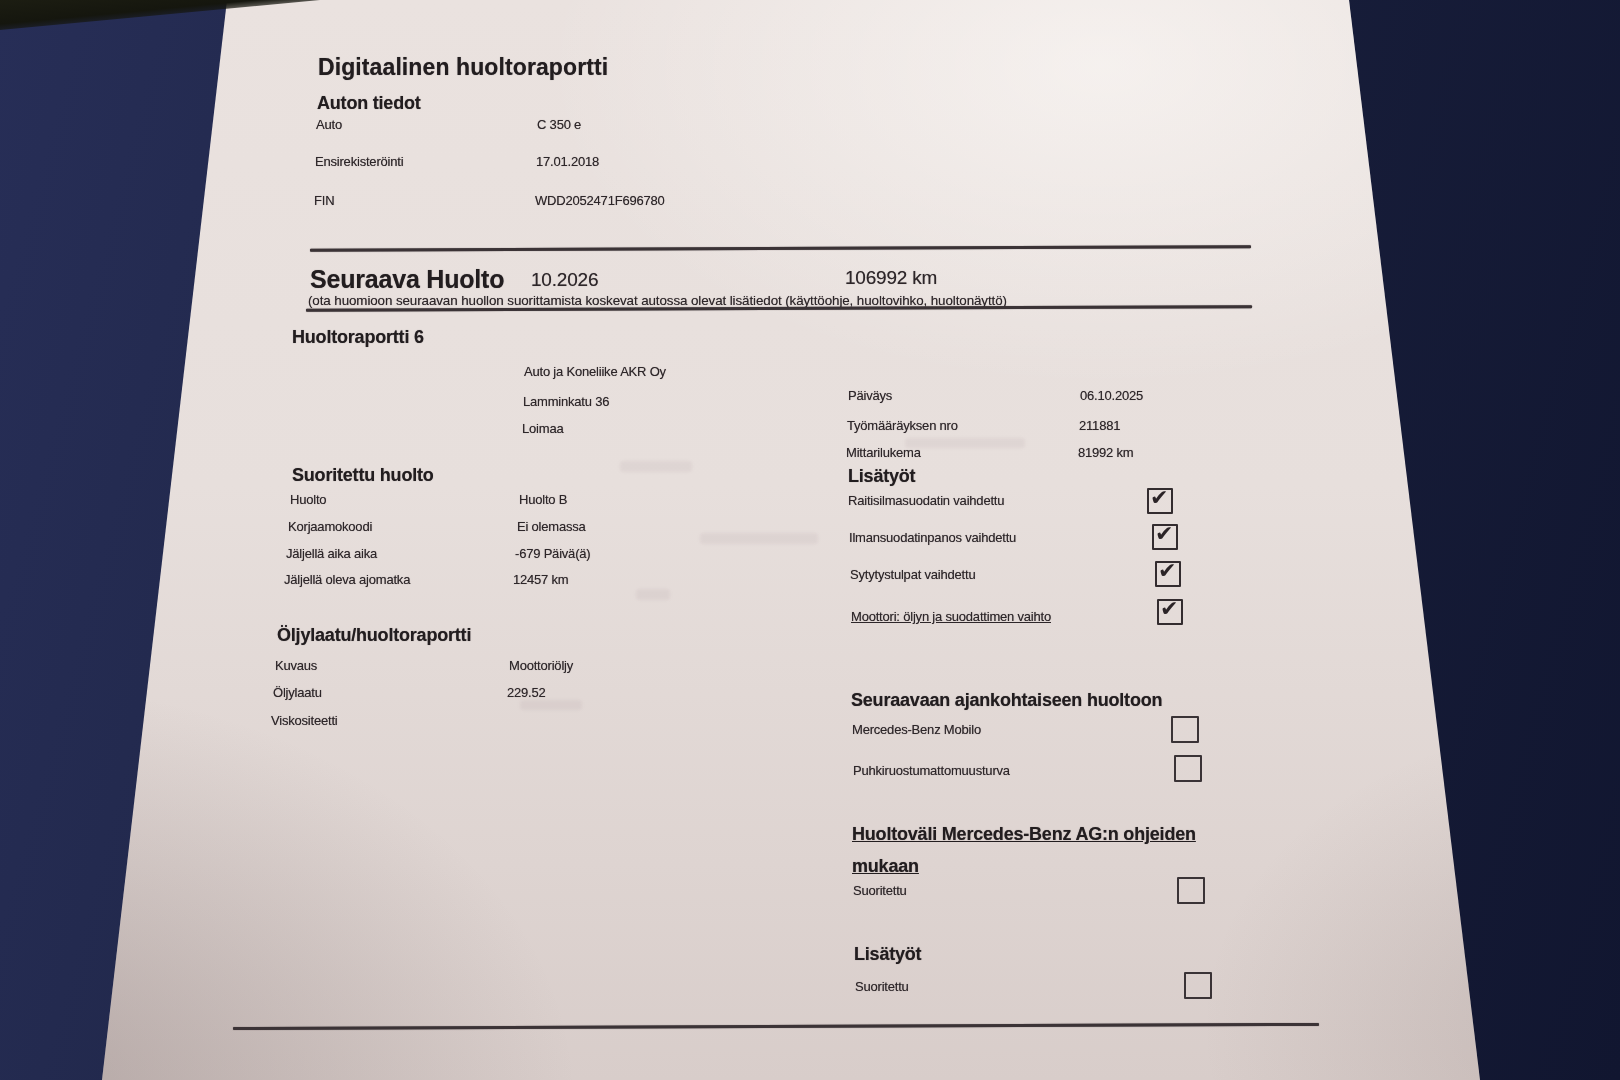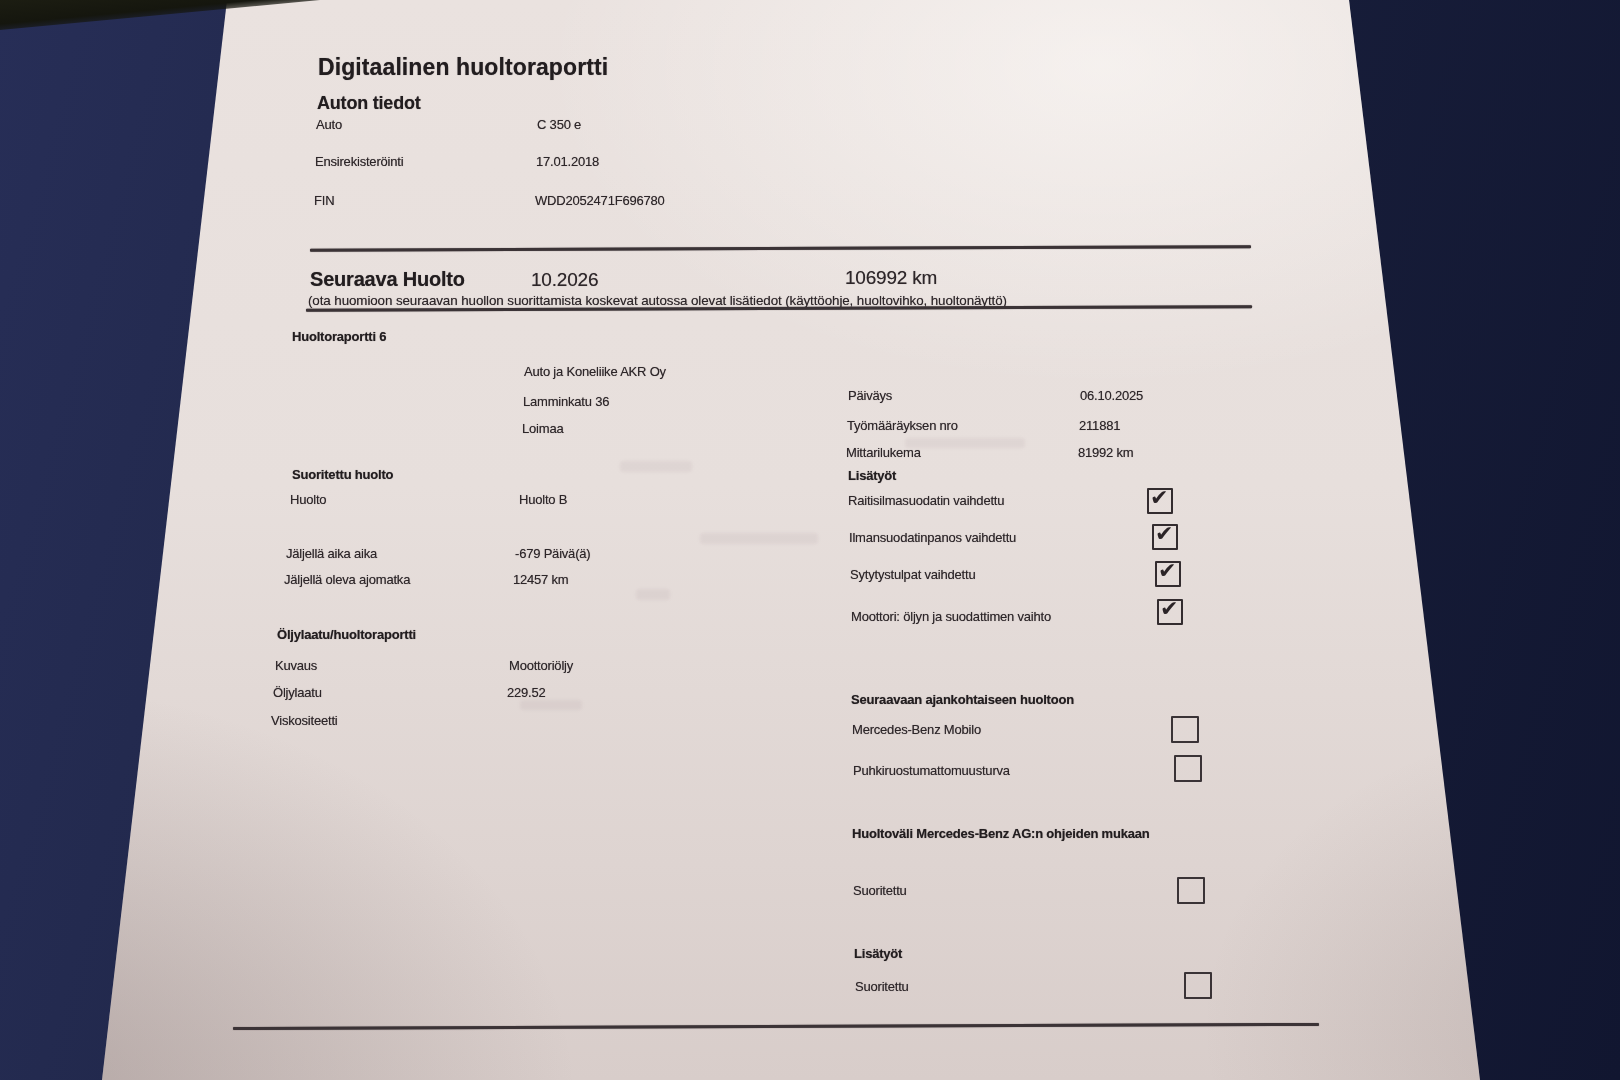--- a/index.html
+++ b/index.html
@@ -19,25 +19,25 @@
     background:
       radial-gradient(900px 520px at 68% 6%, rgba(255,253,251,0.55), rgba(255,253,251,0) 62%),
       radial-gradient(1050px 760px at 0% 102%, rgba(92,74,74,0.30), rgba(92,74,74,0) 55%),
       radial-gradient(760px 560px at 100% 95%, rgba(112,94,92,0.20), rgba(112,94,92,0) 55%),
       linear-gradient(180deg,#eae2df 0%,#e7dfdc 45%,#ded4d1 80%,#d8cdca 100%);
     color:#2d2629;
     letter-spacing:-0.2px;
   }
   .t{position:absolute;white-space:nowrap;font-size:13px;line-height:22px;
      text-shadow:0 0 0.7px rgba(45,38,41,0.55);}
-  .h{font-weight:bold;color:#221d1f;font-size:13px;
+  .h{font-weight:bold;color:#221d1f;font-size:18px;
      text-shadow:0 0 0.8px rgba(34,29,31,0.6);}
   .title{font-size:23px;letter-spacing:0.1px;}
   .small{font-size:13.4px;letter-spacing:-0.1px;line-height:15px;}
-  .wrap{white-space:normal;}
+  .wrap{white-space:normal;text-decoration:underline;}
   .frow .lbl{display:inline-block;}
   .w221{width:221px;} .w229{width:229px;} .w234{width:234px;} .w232{width:232px;margin-top:26px;}
   .rule{position:absolute;height:2.6px;background:#3b3336;border-radius:1px;
         box-shadow:0 0 1px rgba(59,51,54,0.7);transform:rotate(-0.22deg);}
   .cb{position:absolute;width:22px;height:22px;border:2.4px solid #332c2f;
       border-radius:1px;box-sizing:content-box;}
   .cb.open{width:24px;height:23px;border-width:2px;border-color:#3a3336;}
   .cb .mark{position:absolute;left:1px;top:-5px;font-family:"DejaVu Sans",sans-serif;
       font-size:22px;font-weight:bold;color:#2b2427;line-height:26px;}
   .smudge{position:absolute;background:rgba(110,90,95,0.07);filter:blur(1.6px);
@@ -63,21 +63,21 @@
       <span class="lbl w221">Auto</span><span class="val">C 350 e</span>
     </div>
     <div class="t frow" style="left:315px;top:151px">
       <span class="lbl w221">Ensirekisteröinti</span><span class="val">17.01.2018</span>
     </div>
     <div class="t frow" style="left:314px;top:190px">
       <span class="lbl w221">FIN</span><span class="val">WDD2052471F696780</span>
     </div>
 
     <div class="rule" style="left:310px;top:247px;width:941px"></div>
-    <div class="t h" style="left:310px;top:268px;font-size:20px">Seuraava Huolto</div>
+    <div class="t h" style="left:310px;top:268px;font-size:25px">Seuraava Huolto</div>
     <div class="t" style="left:531px;top:269px;font-size:19px">10.2026</div>
     <div class="t" style="left:845px;top:267px;font-size:19px">106992 km</div>
     <div class="t small" style="left:308px;top:293px">(ota huomioon seuraavan huollon suorittamista koskevat autossa olevat lisätiedot (käyttöohje, huoltovihko, huoltonäyttö)</div>
     <div class="rule" style="left:306px;top:307px;width:946px"></div>
 
     <div class="t h" style="left:292px;top:326px">Huoltoraportti 6</div>
 
     <div class="t" style="left:524px;top:361px">Auto ja Koneliike AKR Oy</div>
     <div class="t" style="left:523px;top:391px">Lamminkatu 36</div>
     <div class="t" style="left:522px;top:418px">Loimaa</div>
@@ -88,20 +88,23 @@
     <div class="t frow" style="left:847px;top:389px">
       <span class="lbl w232">Työmääräyksen nro</span><span class="val">211881</span>
     </div>
     <div class="t frow" style="left:846px;top:416px">
       <span class="lbl w232">Mittarilukema</span><span class="val">81992 km</span>
     </div>
 
     <div class="t h" style="left:292px;top:464px">Suoritettu huolto</div>
     <div class="t frow" style="left:290px;top:489px">
       <span class="lbl w229">Huolto</span><span class="val">Huolto B</span>
+    </div>
+    <div class="t frow" style="left:288px;top:516px">
+      <span class="lbl w229">Korjaamokoodi</span><span class="val">Ei olemassa</span>
     </div>
     <div class="t frow" style="left:286px;top:543px">
       <span class="lbl w229">Jäljellä aika aika</span><span class="val">-679 Päivä(ä)</span>
     </div>
     <div class="t frow" style="left:284px;top:569px">
       <span class="lbl w229">Jäljellä oleva ajomatka</span><span class="val">12457 km</span>
     </div>
 
     <div class="t h" style="left:277px;top:624px">Öljylaatu/huoltoraportti</div>
     <div class="t frow" style="left:275px;top:655px">

